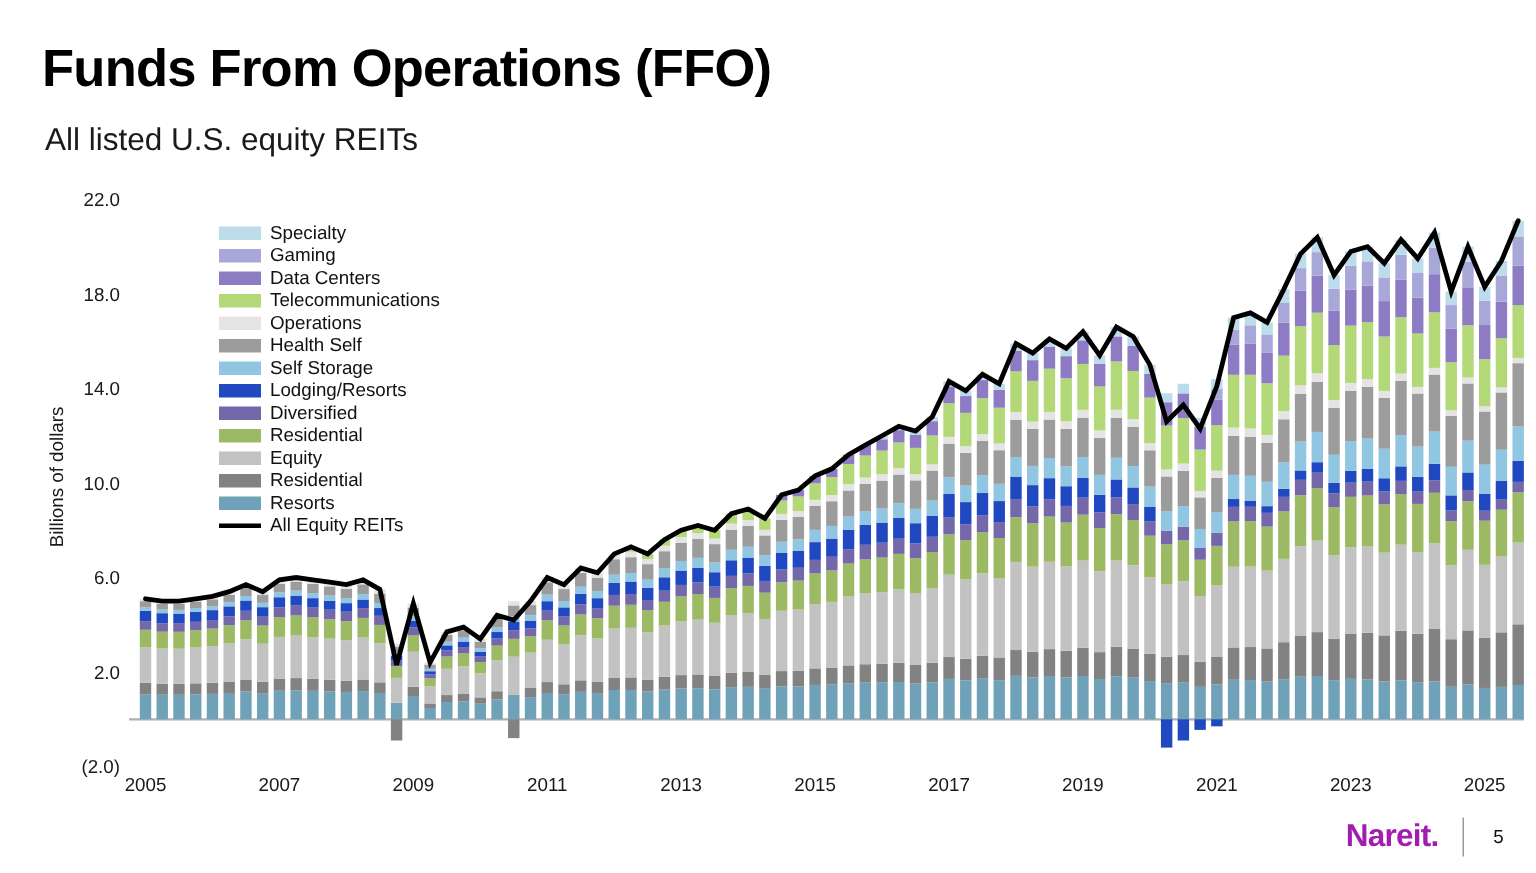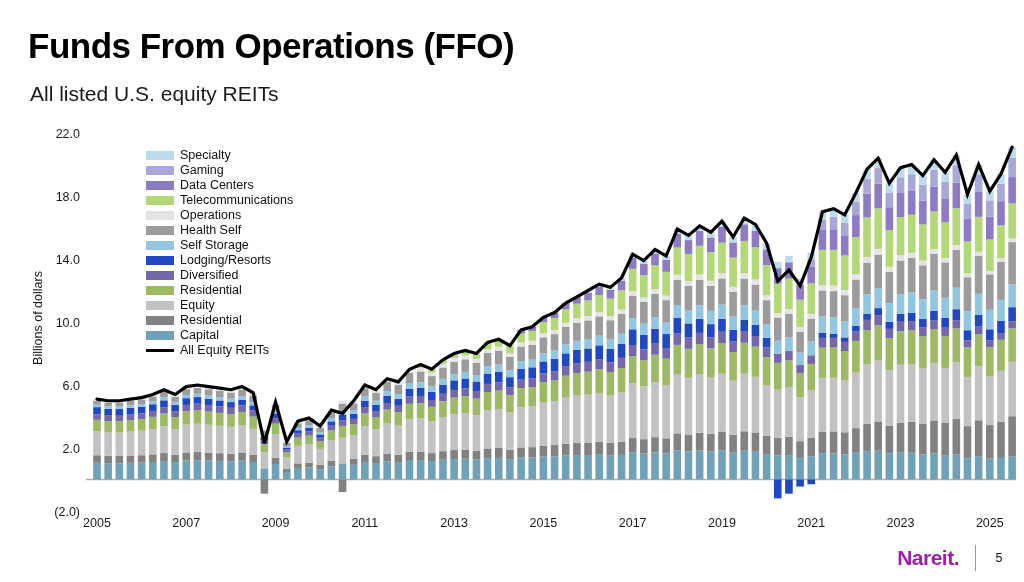--- a/index.html
+++ b/index.html
@@ -1004,21 +1004,21 @@
       <div class="lg-item">
         <span class="lg-swatch" style="background: rgb(194, 194, 194);"></span>
         <span class="lg-label">Equity</span>
       </div>
       <div class="lg-item">
         <span class="lg-swatch" style="background: rgb(130, 130, 130);"></span>
         <span class="lg-label">Residential</span>
       </div>
       <div class="lg-item">
         <span class="lg-swatch" style="background: rgb(111, 162, 184);"></span>
-        <span class="lg-label">Capital</span>
+        <span class="lg-label">Resorts</span>
       </div>
       <div class="lg-item">
         <span class="lg-line"></span>
         <span class="lg-label">All Equity REITs</span>
       </div>
     </div>
 
 
   <div id="brandbox">
     <div id="brand">Nareit.</div>

